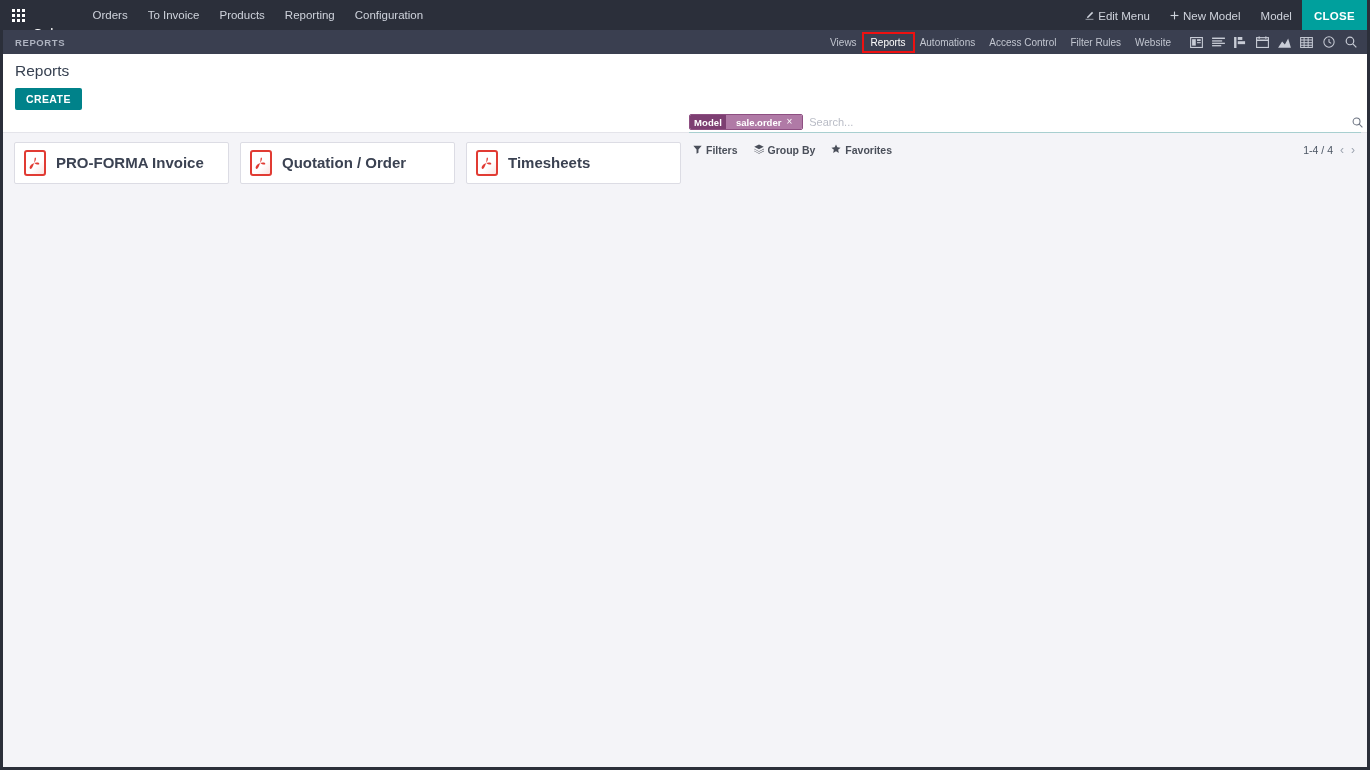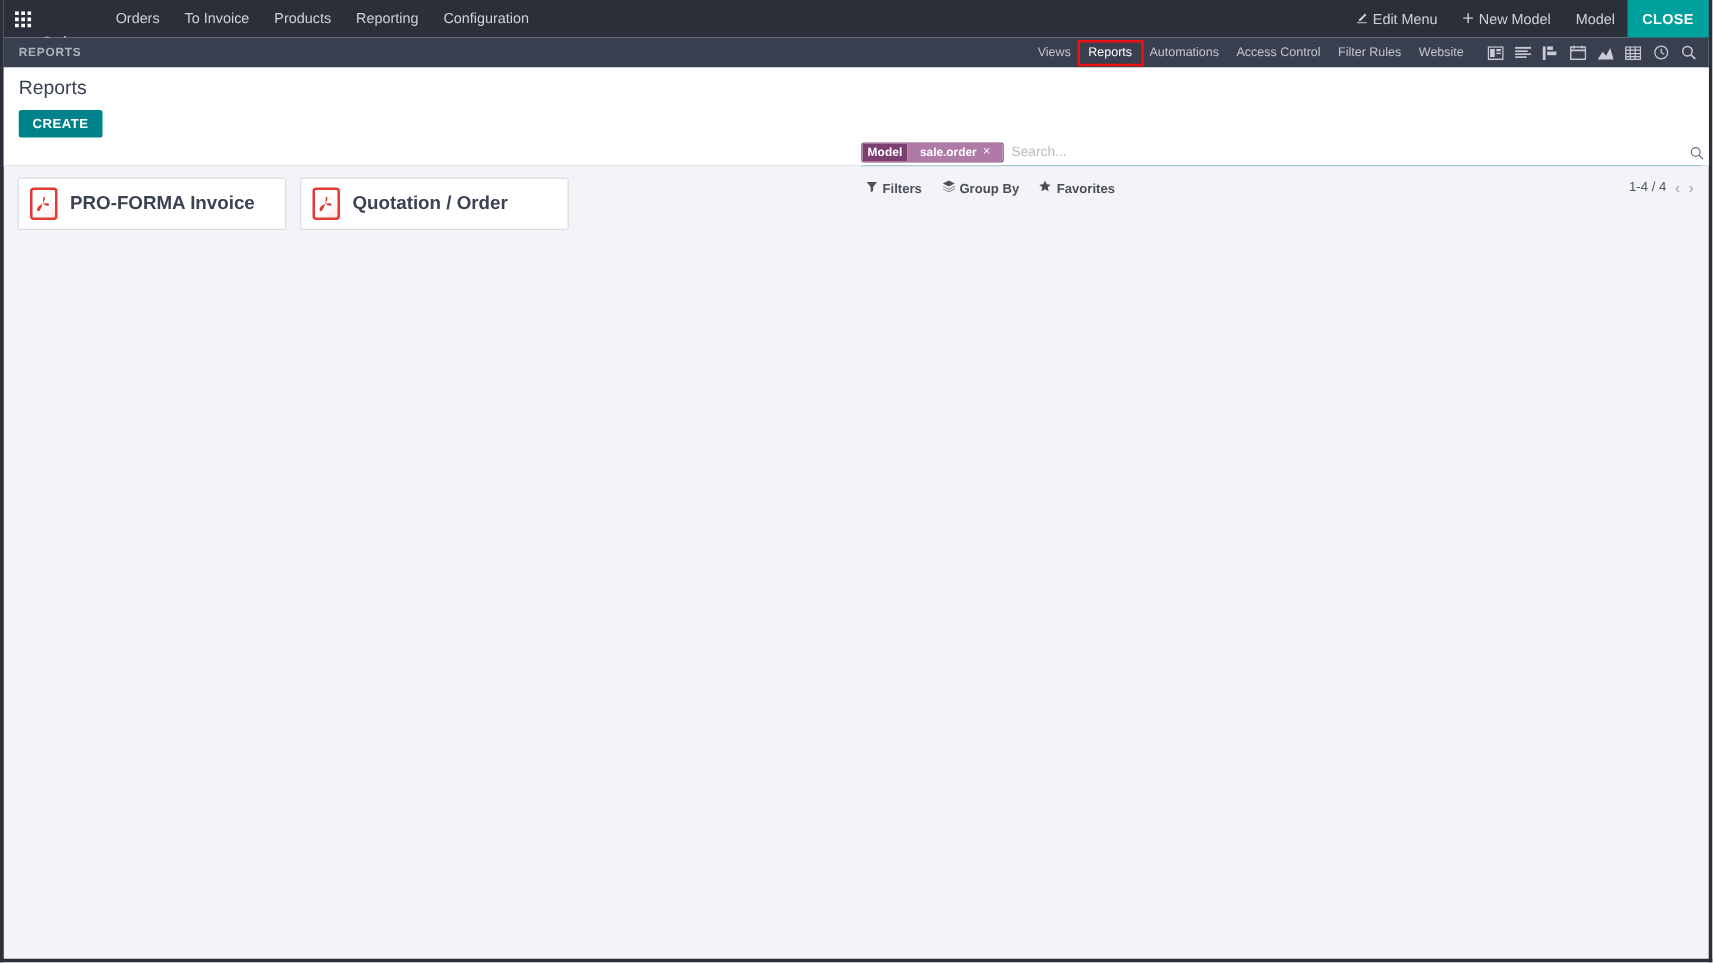--- a/index.html
+++ b/index.html
@@ -497,15 +497,23 @@
 
     <div class="kcard">
       <span class="pdf-icon">
         <svg width="12" height="13" viewBox="0 0 12 13" fill="#e13b33">
           <path d="M6.1 0.4c.9 0 1.1 1.2.6 2.6-.3.9-.9 2-1.6 3.1.9-.3 1.9-.5 2.8-.5 1.6 0 2.4.4 2.4 1.1 0 .6-.6.9-1.4.9-1.1 0-2.4-.7-3.5-1.6-1.2.4-2.4 1-3.3 1.7C1.3 8.6.6 9.6.6 10.6c0 .8.4 1.3 1 1.3.9 0 1.7-1.2 2.6-3.4.4-1 .8-2.2 1.1-3.3C5.6 3.6 5.4.4 6.1.4z"></path>
         </svg>
       </span>
       <span class="kcard-title">Quotation / Order</span>
     </div>
 
+    <div class="kcard">
+      <span class="pdf-icon">
+        <svg width="12" height="13" viewBox="0 0 12 13" fill="#e13b33">
+          <path d="M6.1 0.4c.9 0 1.1 1.2.6 2.6-.3.9-.9 2-1.6 3.1.9-.3 1.9-.5 2.8-.5 1.6 0 2.4.4 2.4 1.1 0 .6-.6.9-1.4.9-1.1 0-2.4-.7-3.5-1.6-1.2.4-2.4 1-3.3 1.7C1.3 8.6.6 9.6.6 10.6c0 .8.4 1.3 1 1.3.9 0 1.7-1.2 2.6-3.4.4-1 .8-2.2 1.1-3.3C5.6 3.6 5.4.4 6.1.4z"></path>
+        </svg>
+      </span>
+      <span class="kcard-title">Timesheets</span>
+    </div>
 
   </div>
 </div>
 
 </body></html>

